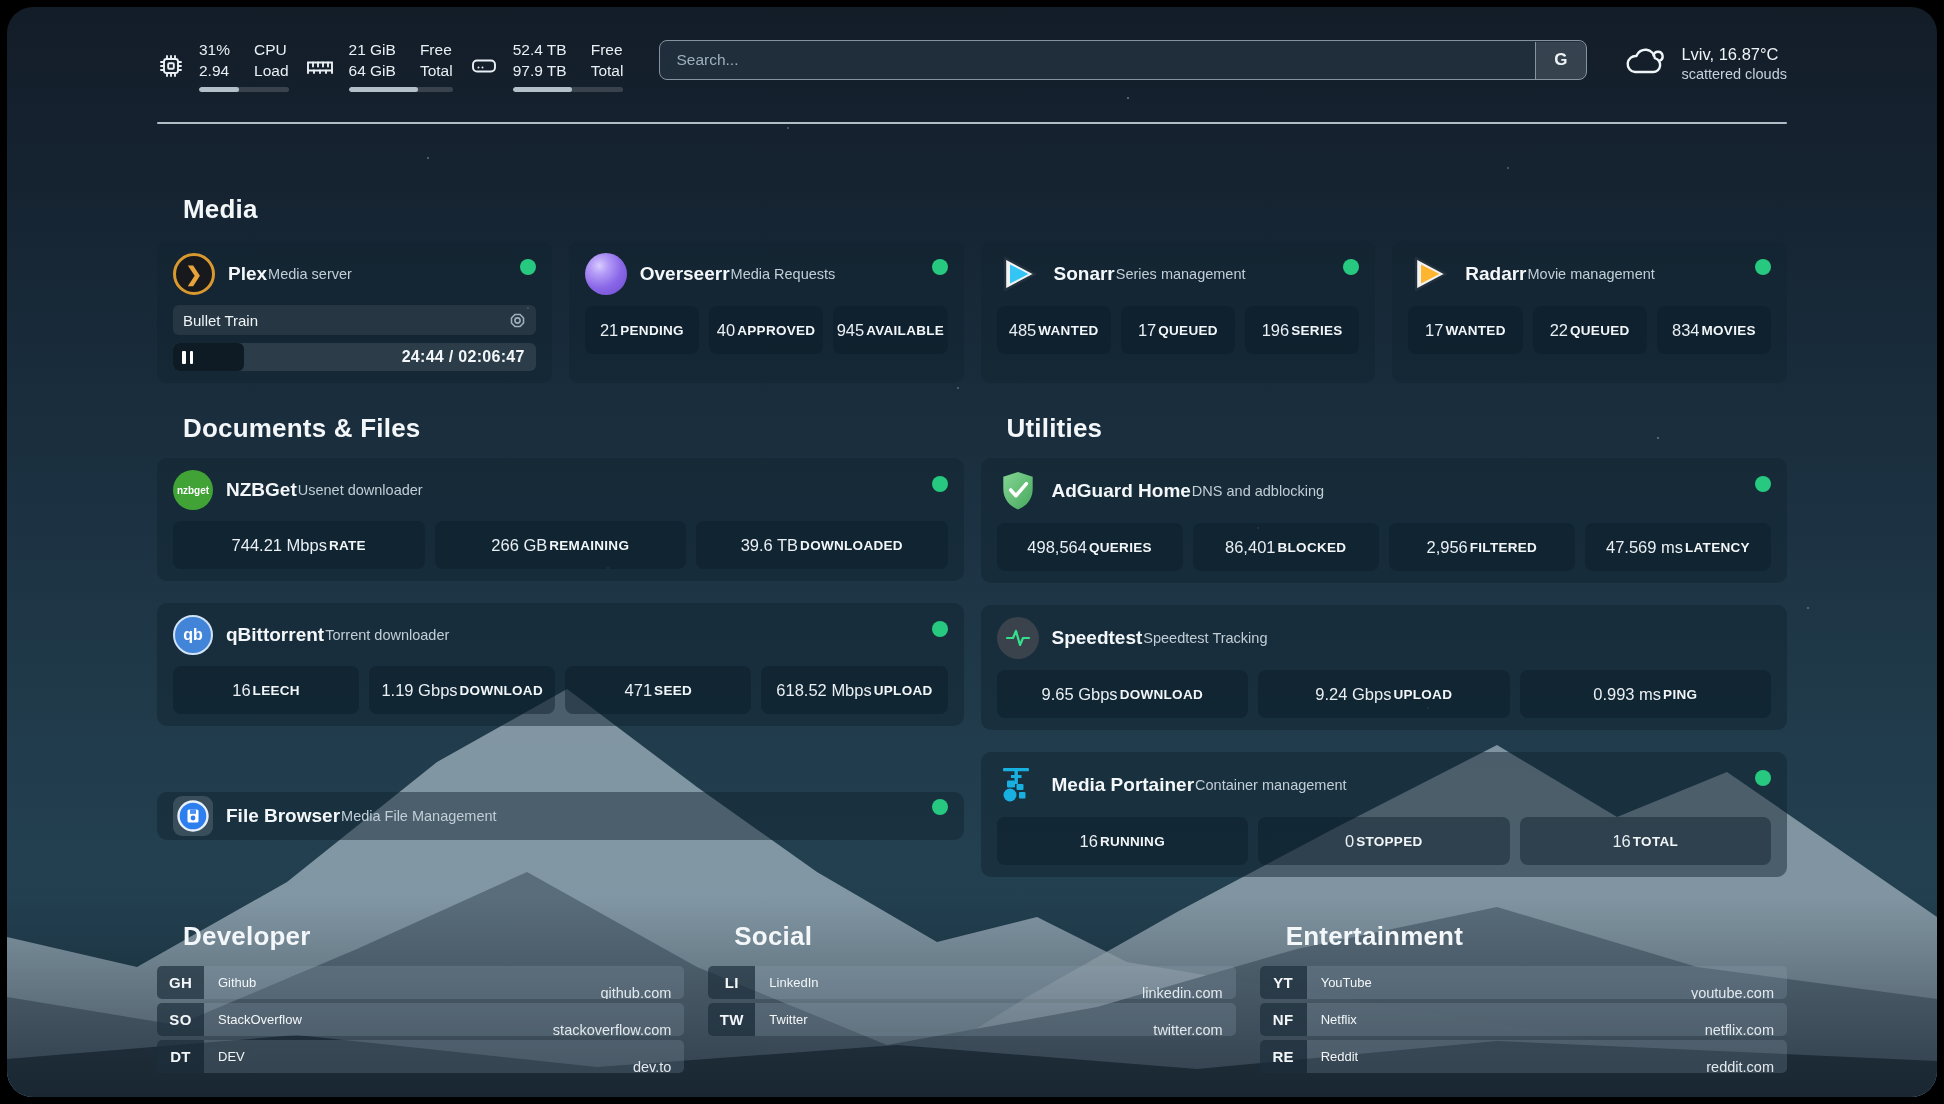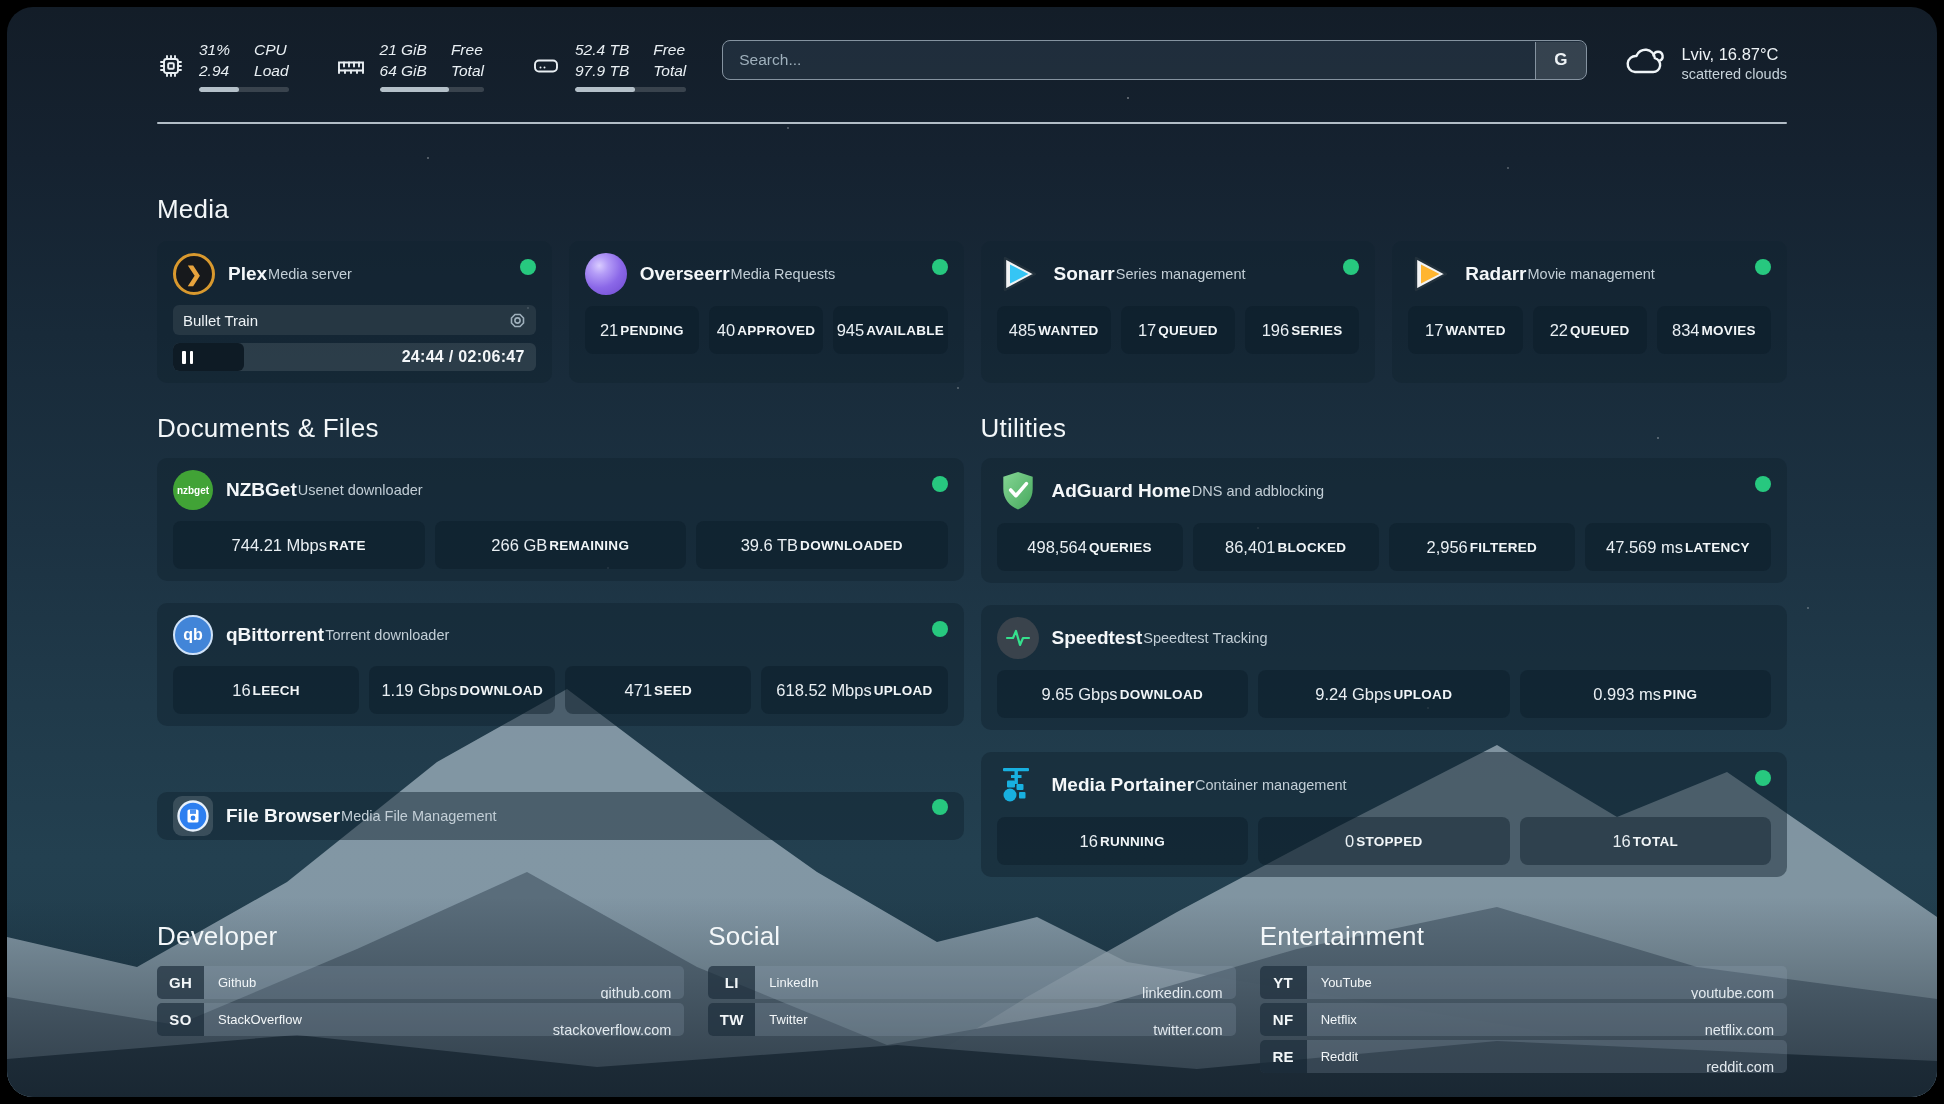--- a/index.html
+++ b/index.html
@@ -11,21 +11,21 @@
   .snow{position:absolute;top:0;left:0;width:2px;height:2px;border-radius:50%;background:rgba(255,255,255,.55);
         box-shadow:420px 150px rgba(255,255,255,.35),780px 120px rgba(255,255,255,.3),1120px 90px rgba(255,255,255,.4),
         1500px 160px rgba(255,255,255,.3),300px 420px rgba(255,255,255,.35),950px 380px rgba(255,255,255,.3),
         1650px 430px rgba(255,255,255,.35),600px 560px rgba(255,255,255,.3),1250px 520px rgba(255,255,255,.35),
         200px 640px rgba(255,255,255,.3),1800px 600px rgba(255,255,255,.3),860px 680px rgba(255,255,255,.35),
         1420px 700px rgba(255,255,255,.3),520px 300px rgba(255,255,255,.3);}
   .inner{position:relative;z-index:1;padding:0 150px;}
 
   
   .header{display:flex;align-items:flex-start;padding-top:33px;min-height:64px;}
-  .sys-stats{display:flex;gap:47px;flex:0 0 auto;font-style:italic;}
+  .sys-stats{display:flex;gap:16px;flex:0 0 auto;}
   .sys{display:flex;align-items:center;gap:14px;}
   .sys-icon{color:#e9eff3;display:flex;align-items:center;}
   .sys-body{display:flex;flex-direction:column;}
   .sys-grid{display:grid;grid-template-columns:auto auto;column-gap:24px;row-gap:1px;
             font-size:15.5px;color:#e9eff3;line-height:1.3;}
   .sys-bar{margin-top:6px;height:5px;border-radius:3px;background:rgba(255,255,255,.16);overflow:hidden;}
   .sys-fill{height:100%;border-radius:3px;background:#b4c0c9;}
   .search-wrap{flex:1;margin:0 36px;position:relative;height:40px;}
   .search-input{width:100%;height:100%;box-sizing:border-box;background:rgba(42,58,74,.55);
                 border:1.5px solid #8593a0;border-radius:8px;color:#dfe7ec;font-size:15.5px;
@@ -34,21 +34,21 @@
   .search-engine{position:absolute;right:1.5px;top:1.5px;bottom:1.5px;width:50px;display:flex;align-items:center;justify-content:center;
                  background:rgba(255,255,255,.10);border-left:1.5px solid #8593a0;border-radius:0 6px 6px 0;
                  color:#eef3f6;font-size:17px;font-weight:600;cursor:pointer;}
   .weather{display:flex;align-items:center;gap:14px;flex:0 0 auto;padding-top:2px;}
   .weather-icon{color:#f0f5f8;}
   .weather-line1{font-size:16.5px;color:#eef3f6;line-height:1.35;}
   .weather-line2{font-size:14.5px;color:#c6d2da;line-height:1.35;}
   .divider{margin-top:18px;height:2px;background:rgba(206,216,224,.85);border-radius:1px;}
 
   
-  .section-title{font-size:26px;font-weight:400;color:#f3f7f9;letter-spacing:.2px;}
+  .section-title{font-size:26px;font-weight:700;color:#f3f7f9;letter-spacing:.2px;margin-left:26px;}
   .media-title{margin-top:70px;}
   .media-grid{display:grid;grid-template-columns:repeat(4,1fr);gap:17px;margin-top:16px;}
   .two-col{display:grid;grid-template-columns:1fr 1fr;gap:17px;margin-top:30px;align-items:start;}
   .col-title{margin-bottom:14px;}
   .col-stack{display:flex;flex-direction:column;gap:22px;}
 
   
   .card{background:rgba(17,36,49,.48);border-radius:10px;padding:12px 16px;box-sizing:border-box;cursor:pointer;}
   .card-head{display:flex;align-items:center;gap:13px;}
   .logo{flex:0 0 auto;display:flex;align-items:center;justify-content:center;}
@@ -525,20 +525,25 @@
             <a class="link-row">
     <span class="link-badge">GH</span>
     <span class="link-name">Github</span>
     <span class="link-url">github.com</span>
   </a>
             <a class="link-row">
     <span class="link-badge">SO</span>
     <span class="link-name">StackOverflow</span>
     <span class="link-url">stackoverflow.com</span>
   </a>
+            <a class="link-row">
+    <span class="link-badge">DT</span>
+    <span class="link-name">DEV</span>
+    <span class="link-url">dev.to</span>
+  </a>
           </div>
       </div>
       <div>
         <div class="section-title">Social</div>
         <div class="link-rows">
             <a class="link-row">
     <span class="link-badge">LI</span>
     <span class="link-name">LinkedIn</span>
     <span class="link-url">linkedin.com</span>
   </a>

